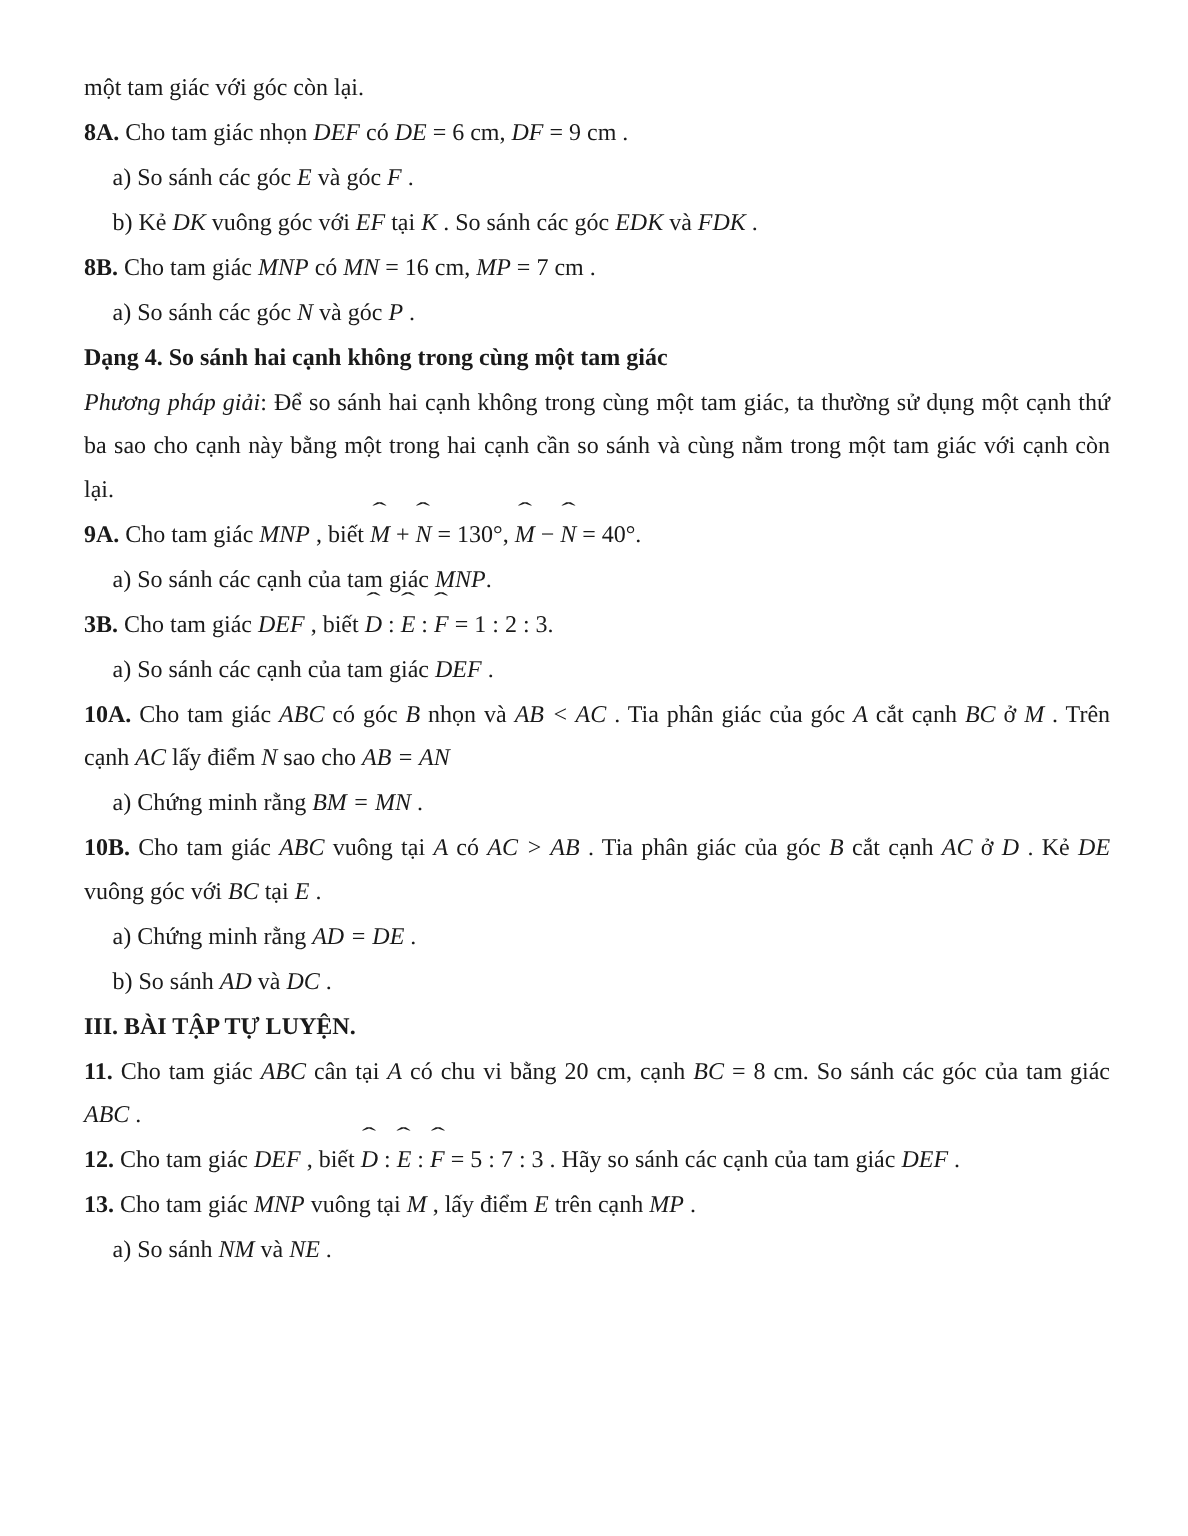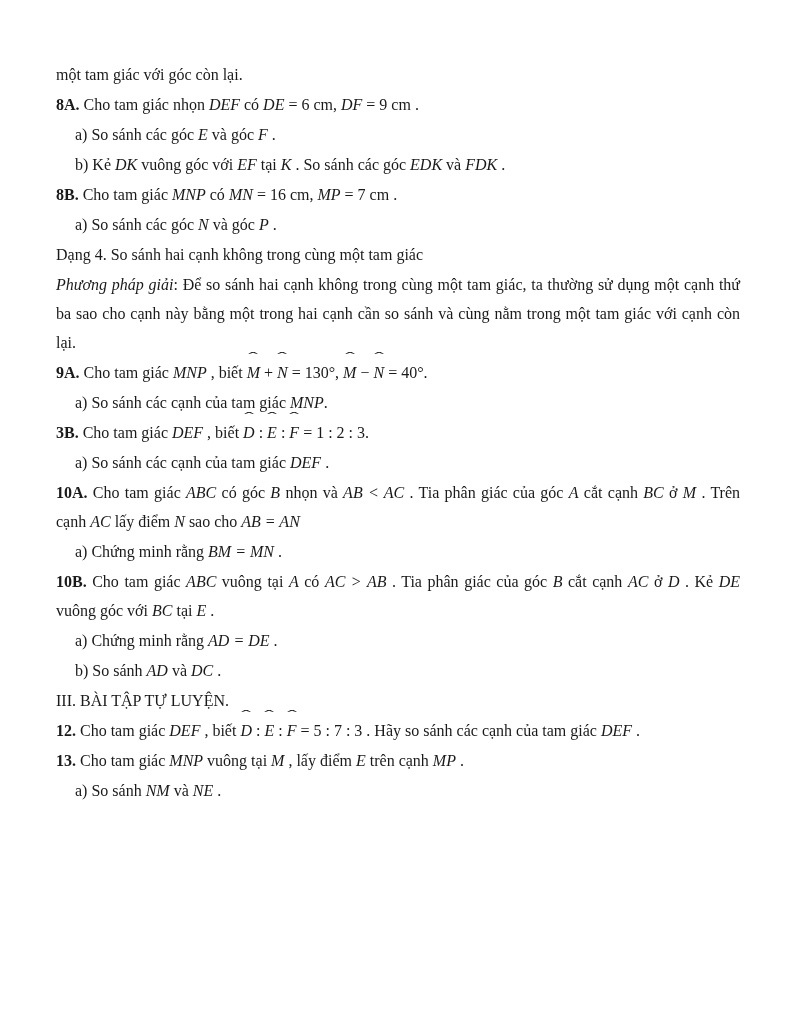--- a/index.html
+++ b/index.html
@@ -10,30 +10,30 @@
     overflow: hidden;
   }
   .page {
     position: relative;
     width: 792px; height: 1024px;
     background: #ffffff;
     overflow: hidden;
   }
   .content {
     position: absolute;
-    left: 56px; top: 60px;
+    left: 56px; top: 44px;
     width: 684px;
     font-size: 16px;
     line-height: 29px;
     color: #1a1a1a;
   }
   .blk { margin-bottom: 1px; }
   .ind { padding-left: 19px; }
   .jst { text-align: justify; }
-  .bold { font-weight: normal; }
+  .bold { font-weight: bold; }
   .b { font-weight: bold; }
   .i { font-style: italic; }
   .hat {
     position: relative;
     display: inline-block;
     font-style: italic;
   }
   .hat::before {
     content: "\02C6";
     position: absolute;
@@ -61,17 +61,18 @@
       <p class="blk"><span class="b">9A.</span><span> Cho tam giác </span><span class="i">MNP</span><span> , biết </span><span class="i hat">M</span><span> + </span><span class="i hat">N</span><span> = 130°, </span><span class="i hat">M</span><span> − </span><span class="i hat">N</span><span> = 40°.</span></p>
       <p class="blk ind"><span>a) So sánh các cạnh của tam giác </span><span class="i">MNP</span><span>.</span></p>
       <p class="blk"><span class="b">3B.</span><span> Cho tam giác </span><span class="i">DEF</span><span> , biết </span><span class="i hat">D</span><span> : </span><span class="i hat">E</span><span> : </span><span class="i hat">F</span><span> = 1 : 2 : 3.</span></p>
       <p class="blk ind"><span>a) So sánh các cạnh của tam giác </span><span class="i">DEF</span><span> .</span></p>
       <p class="blk jst"><span class="b">10A.</span><span> Cho tam giác </span><span class="i">ABC</span><span> có góc </span><span class="i">B</span><span> nhọn và </span><span class="i">AB &lt; AC</span><span> . Tia phân giác của góc </span><span class="i">A</span><span> cắt cạnh </span><span class="i">BC</span><span> ở </span><span class="i">M</span><span> . Trên cạnh </span><span class="i">AC</span><span> lấy điểm </span><span class="i">N</span><span> sao cho </span><span class="i">AB = AN</span></p>
       <p class="blk ind"><span>a) Chứng minh rằng </span><span class="i">BM = MN</span><span> .</span></p>
       <p class="blk jst"><span class="b">10B.</span><span> Cho tam giác </span><span class="i">ABC</span><span> vuông tại </span><span class="i">A</span><span> có </span><span class="i">AC &gt; AB</span><span> . Tia phân giác của góc </span><span class="i">B</span><span> cắt cạnh </span><span class="i">AC</span><span> ở </span><span class="i">D</span><span> . Kẻ </span><span class="i">DE</span><span> vuông góc với </span><span class="i">BC</span><span> tại </span><span class="i">E</span><span> .</span></p>
       <p class="blk ind"><span>a) Chứng minh rằng </span><span class="i">AD = DE</span><span> .</span></p>
       <p class="blk ind"><span>b) So sánh </span><span class="i">AD</span><span> và </span><span class="i">DC</span><span> .</span></p>
       <p class="blk bold"><span>III. BÀI TẬP TỰ LUYỆN.</span></p>
+      <p class="blk jst"><span class="b">11.</span><span> Cho tam giác </span><span class="i">ABC</span><span> cân tại </span><span class="i">A</span><span> có chu vi bằng 20 cm, cạnh </span><span class="i">BC</span><span> = 8 cm. So sánh các góc của tam giác </span><span class="i">ABC</span><span> .</span></p>
       <p class="blk"><span class="b">12.</span><span> Cho tam giác </span><span class="i">DEF</span><span> , biết </span><span class="i hat">D</span><span> : </span><span class="i hat">E</span><span> : </span><span class="i hat">F</span><span> = 5 : 7 : 3 . Hãy so sánh các cạnh của tam giác </span><span class="i">DEF</span><span> .</span></p>
       <p class="blk"><span class="b">13.</span><span> Cho tam giác </span><span class="i">MNP</span><span> vuông tại </span><span class="i">M</span><span> , lấy điểm </span><span class="i">E</span><span> trên cạnh </span><span class="i">MP</span><span> .</span></p>
       <p class="blk ind"><span>a) So sánh </span><span class="i">NM</span><span> và </span><span class="i">NE</span><span> .</span></p>
     </div>
 </div>
 
 </body></html>

